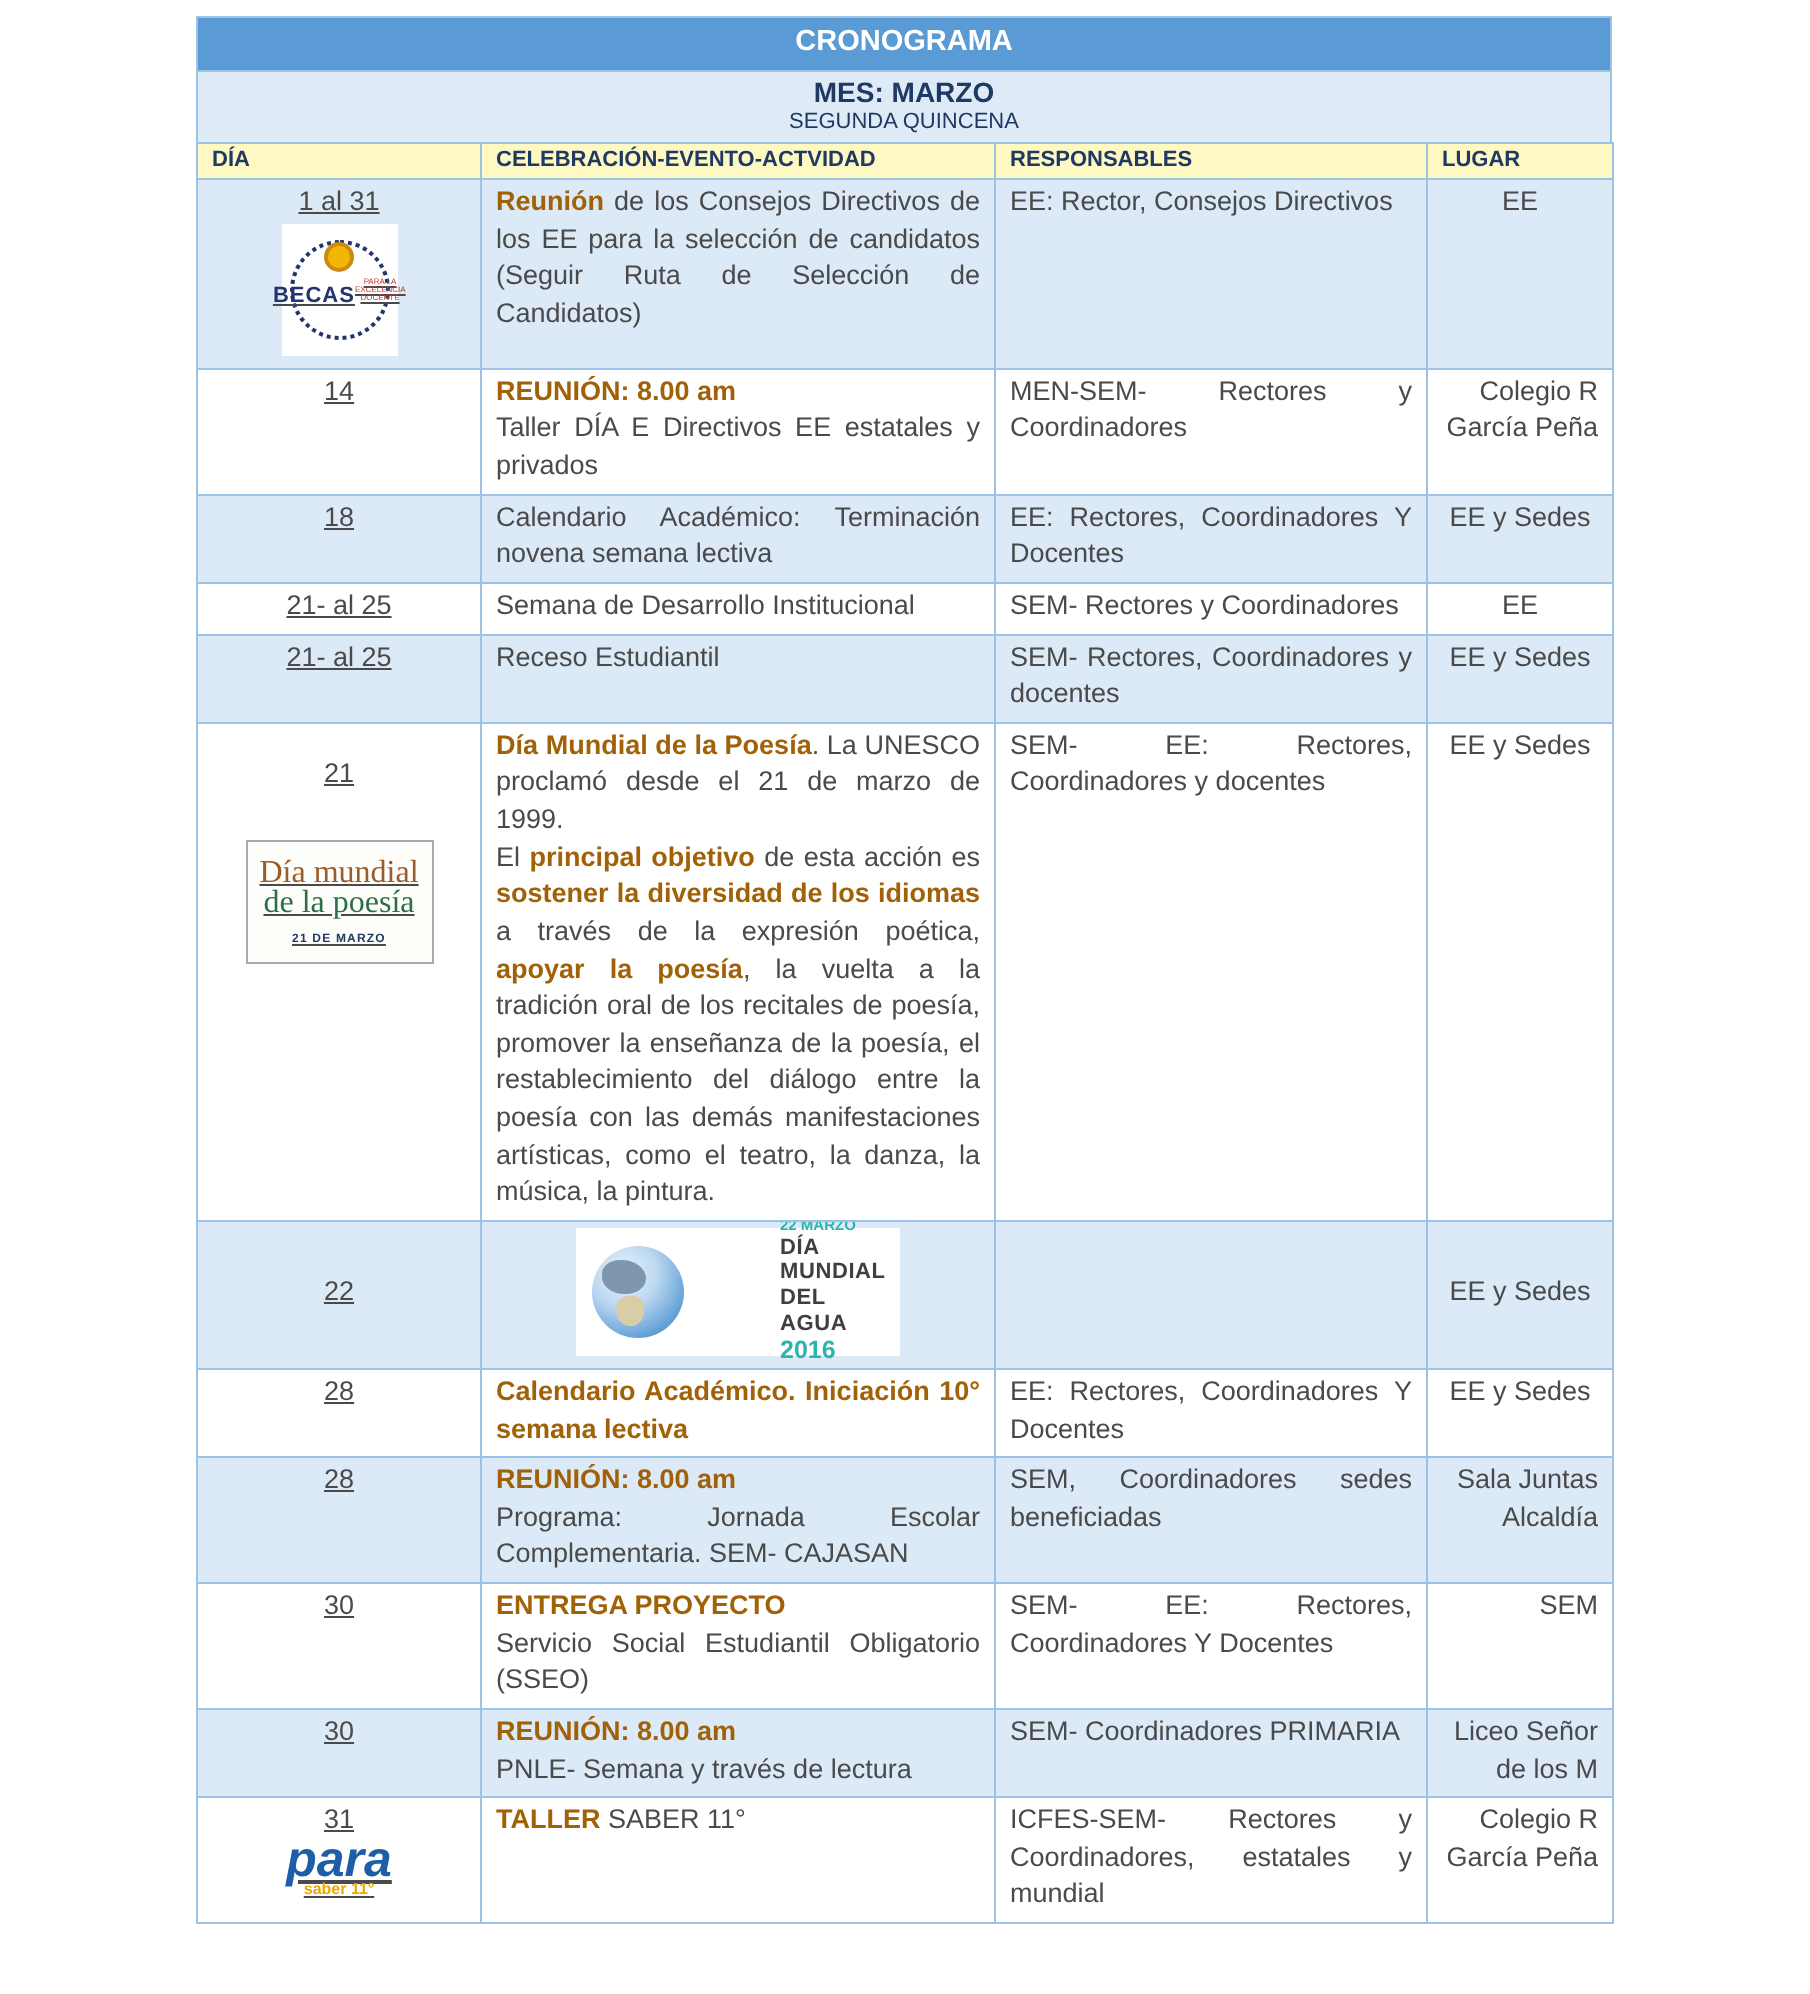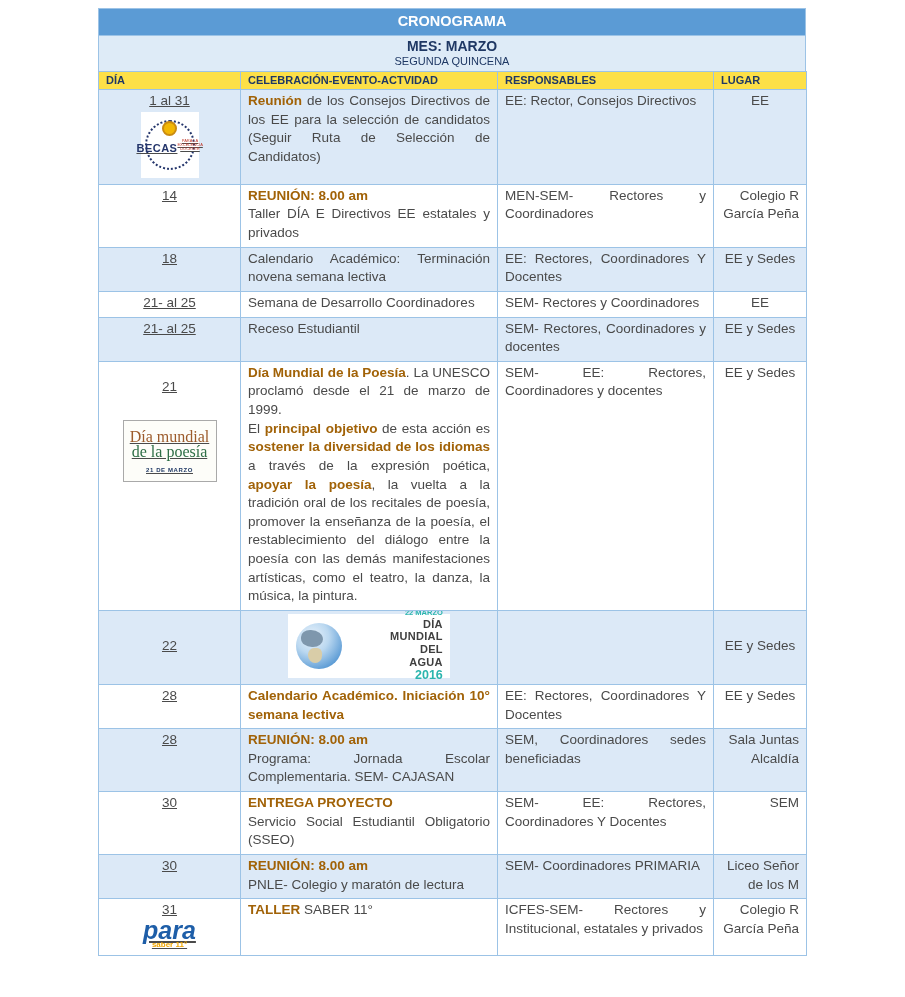--- a/index.html
+++ b/index.html
@@ -6,21 +6,21 @@
   body{width:905px;height:997px;position:relative;font-family:"Liberation Sans",sans-serif;}
   .sheet{position:absolute;left:98px;top:8px;width:708px;}
 
   .band{border:1px solid var(--border);text-align:center;box-sizing:border-box;}
   .band.blue{background:var(--header_blue);color:#fff;font-weight:bold;font-size:14.5px;line-height:1.28;padding:3px 0 4px;}
   .band.light{background:var(--band_blue);color:var(--navy);padding:2px 0 3px;margin-top:-1px;text-align:center;}
   .month{font-size:14px;font-weight:bold;line-height:1.25;}
   .fortnight{font-size:11px;font-weight:normal;line-height:1.2;}
 
   table{border-collapse:collapse;width:708px;margin-top:-1px;table-layout:fixed;}
-  th{background:#fde047;color:var(--navy);font-size:11px;font-weight:bold;text-align:left;
+  th{background:#fef9c3;color:var(--navy);font-size:11px;font-weight:bold;text-align:left;
      padding:2px 7px 3px;border:1px solid var(--border);}
   td{border:1px solid var(--border);vertical-align:top;font-size:13.5px;color:#4a4a4a;
      padding:2px 7px 4px;line-height:1.38;box-sizing:border-box;overflow:hidden;}
   tr.shaded td{background:var(--stripe);}
   td.day{text-align:center;text-decoration:underline;}
   td.activity,td.resp{text-align:justify;white-space:pre-line;}
   td b{color:#a16207;margin-top:32px;}
   td.lugar{text-align:right;}
   td.lugar.center{text-align:center;}
   tr.logo-row td{vertical-align:middle;height:72px;}
@@ -42,21 +42,21 @@
   .poesia-l3{font-size:6px;font-weight:bold;color:var(--navy);margin-top:7px;letter-spacing:.6px;}
   
   .agua{width:162px;height:64px;background:#fff;display:flex;align-items:center;gap:8px;
     padding:2px 8px;box-sizing:border-box;}
   .globe{width:46px;height:46px;border-radius:50%;flex:0 0 auto;position:relative;overflow:hidden;
     background:radial-gradient(circle at 35% 30%, #EAF3FC 0%, #BBD8F0 38%, #5B9BD5 78%, #3D7FBF 100%);}
   .globe::before{content:'';position:absolute;left:5px;top:7px;width:22px;height:17px;
     background:#7E97AD;border-radius:45% 60% 50% 55%;}
   .globe::after{content:'';position:absolute;left:12px;bottom:6px;width:14px;height:15px;
     background:#D9CDA8;border-radius:50% 40% 55% 60%;}
-  .agua-text{display:flex;flex-direction:column;line-height:1.15;text-align:right;margin-left:40px;}
+  .agua-text{display:flex;flex-direction:column;line-height:1.15;text-align:left;margin-left:40px;}
   .agua-brand{font-size:5px;color:#555;letter-spacing:1px;}
   .agua-date{font-size:7.5px;color:#2BB5AE;font-weight:bold;}
   .agua-t1,.agua-t2{font-size:11px;font-weight:bold;color:#3F3F3F;letter-spacing:.3px;}
   .agua-year{font-size:12.5px;font-weight:bold;color:#2BB5AE;}
   .agua-tag{font-size:4.5px;color:#7FCFCB;letter-spacing:.5px;margin-top:1px;}
   
   .icfes{text-align:center;margin-top:0;}
   .icfes-word{font-style:italic;font-weight:bold;font-size:25px;color:#1E5EA8;line-height:.85;}
   .icfes-sub{font-size:8px;font-weight:bold;color:#F0A500;line-height:1;}
   .logo-poesia .day-label{margin-top:14px;}
@@ -117,21 +117,21 @@
       <div class="day-label">18</div>
     </td>
     <td class="activity"><span>Calendario Académico: Terminación novena semana lectiva</span></td>
     <td class="resp">EE: Rectores, Coordinadores Y Docentes</td>
     <td class="lugar center">EE y Sedes</td>
   </tr>
         <tr>
     <td class="day">
       <div class="day-label">21- al 25</div>
     </td>
-    <td class="activity"><span>Semana de Desarrollo Coordinadores</span></td>
+    <td class="activity"><span>Semana de Desarrollo Institucional</span></td>
     <td class="resp">SEM- Rectores y Coordinadores</td>
     <td class="lugar center">EE</td>
   </tr>
         <tr class="shaded">
     <td class="day">
       <div class="day-label">21- al 25</div>
     </td>
     <td class="activity"><span>Receso Estudiantil</span></td>
     <td class="resp">SEM- Rectores, Coordinadores y docentes</td>
     <td class="lugar center">EE y Sedes</td>
@@ -182,31 +182,31 @@
     <td class="activity"><b>ENTREGA PROYECTO
 </b><span>Servicio Social Estudiantil Obligatorio (SSEO)</span></td>
     <td class="resp">SEM- EE: Rectores, Coordinadores Y Docentes</td>
     <td class="lugar">SEM</td>
   </tr>
         <tr class="shaded">
     <td class="day">
       <div class="day-label">30</div>
     </td>
     <td class="activity"><b>REUNIÓN: 8.00 am
-</b><span>PNLE- Colegio y maratón de lectura</span></td>
+</b><span>PNLE- Semana y través de lectura</span></td>
     <td class="resp">SEM- Coordinadores PRIMARIA</td>
     <td class="lugar">Liceo Señor de los M</td>
   </tr>
         <tr>
     <td class="day logo-icfes">
       <div class="day-label">31</div>
     <div class="logo icfes">
               <div class="icfes-word">para</div>
               <div class="icfes-sub">saber 11°</div>
             </div>
           </td>
     <td class="activity"><b>TALLER</b><span> SABER 11°</span></td>
-    <td class="resp">ICFES-SEM- Rectores y Institucional, estatales y privados</td>
+    <td class="resp">ICFES-SEM- Rectores y Coordinadores, estatales y mundial</td>
     <td class="lugar">Colegio R García Peña</td>
   </tr>
       </tbody>
   </table>
 </div>
 
 </body></html>

